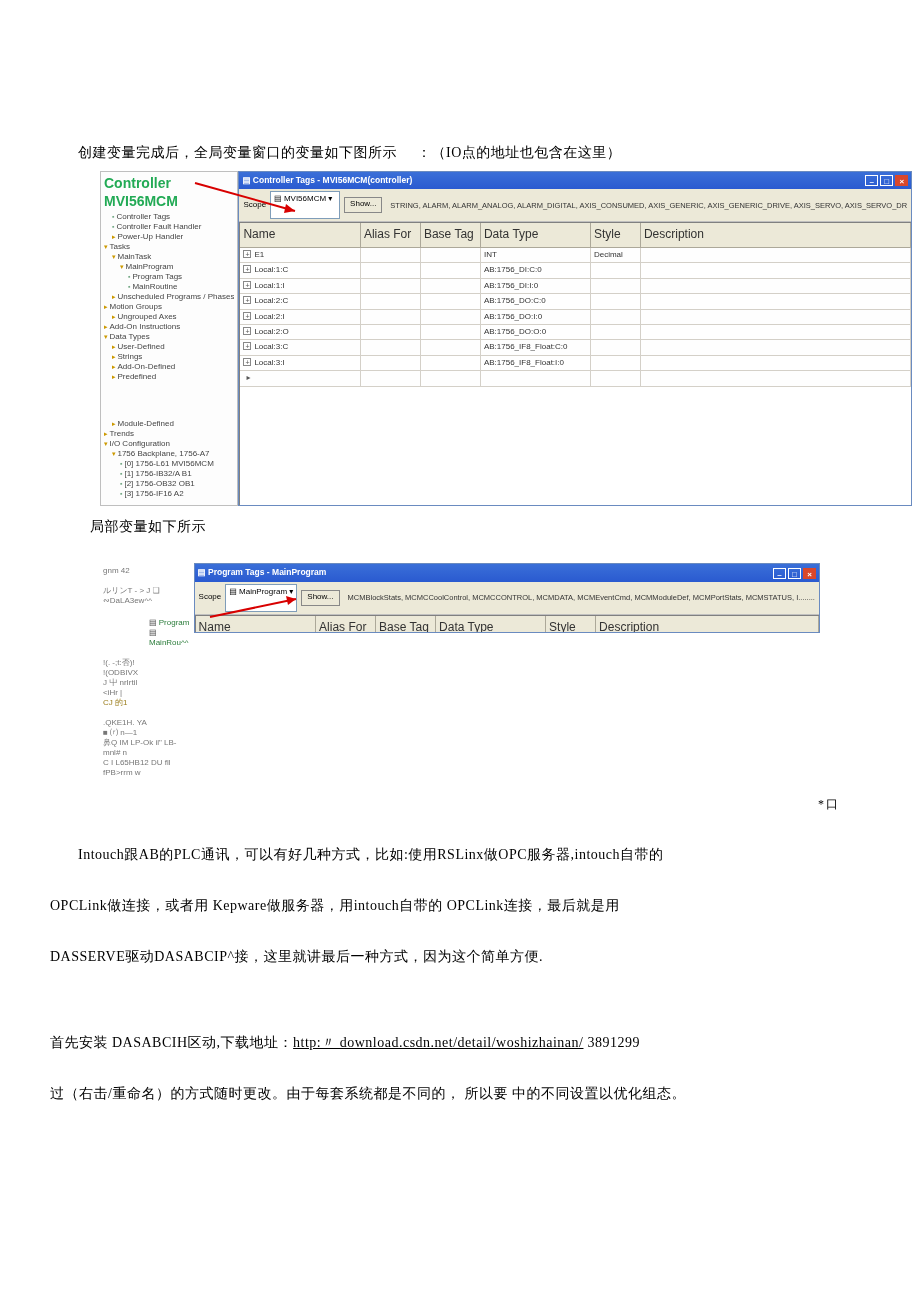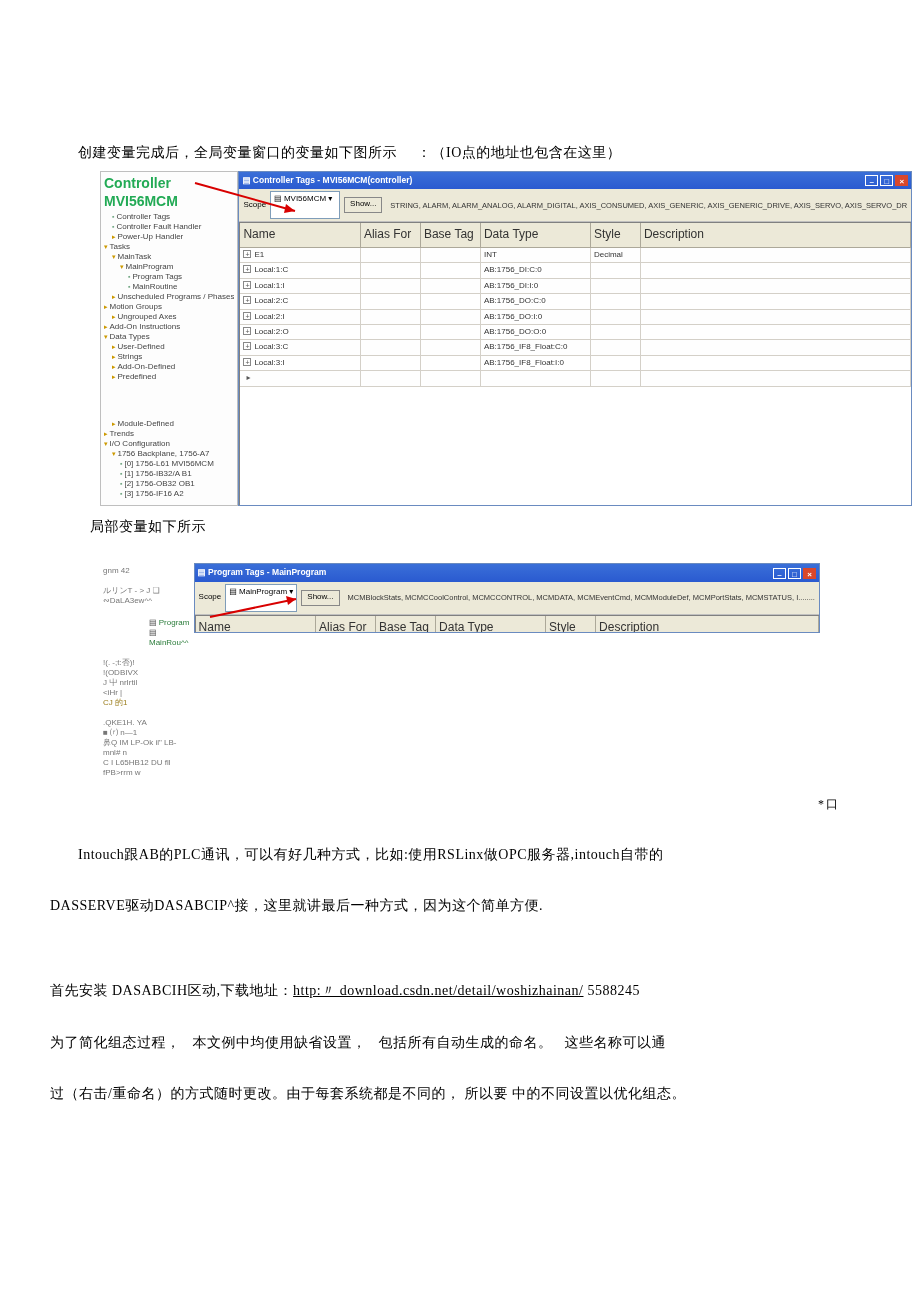--- a/index.html
+++ b/index.html
@@ -465,22 +465,22 @@
               </tr>
             </tbody>
         </table>
       </div>
     </div>
   </div>
 
   <div class="asterisk">*口</div>
 
   <p class="para-spaced">Intouch跟AB的PLC通讯，可以有好几种方式，比如:使用RSLinx做OPC服务器,intouch自带的</p>
+  <p class="para-spaced" style="text-indent:0">OPCLink做连接，或者用 Kepware做服务器，用intouch自带的 OPCLink连接，最后就是用</p>
   <p class="para-spaced" style="text-indent:0">DASSERVE驱动DASABCIP^接，这里就讲最后一种方式，因为这个简单方便.</p>
 
   <p class="para-spaced" style="text-indent:0; margin-top:60px">
-    <span>首先安装 DASABCIH区动,下载地址：</span><a class="link">http:〃 download.csdn.net/detail/woshizhainan/</a><span>      5588245</span>
+    <span>首先安装 DASABCIH区动,下载地址：</span><a class="link">http:〃 download.csdn.net/detail/woshizhainan/</a><span>      3891299</span>
   </p>
 
-  <p class="para-wide" style="text-indent:0">为了简化组态过程，   本文例中均使用缺省设置，    包括所有自动生成的命名。   这些名称可以通</p>
   <p class="para-spaced" style="text-indent:0">过（右击/重命名）的方式随时更改。由于每套系统都是不同的，       所以要  中的不同设置以优化组态。</p>
 
 </div>
 
 </body></html>

